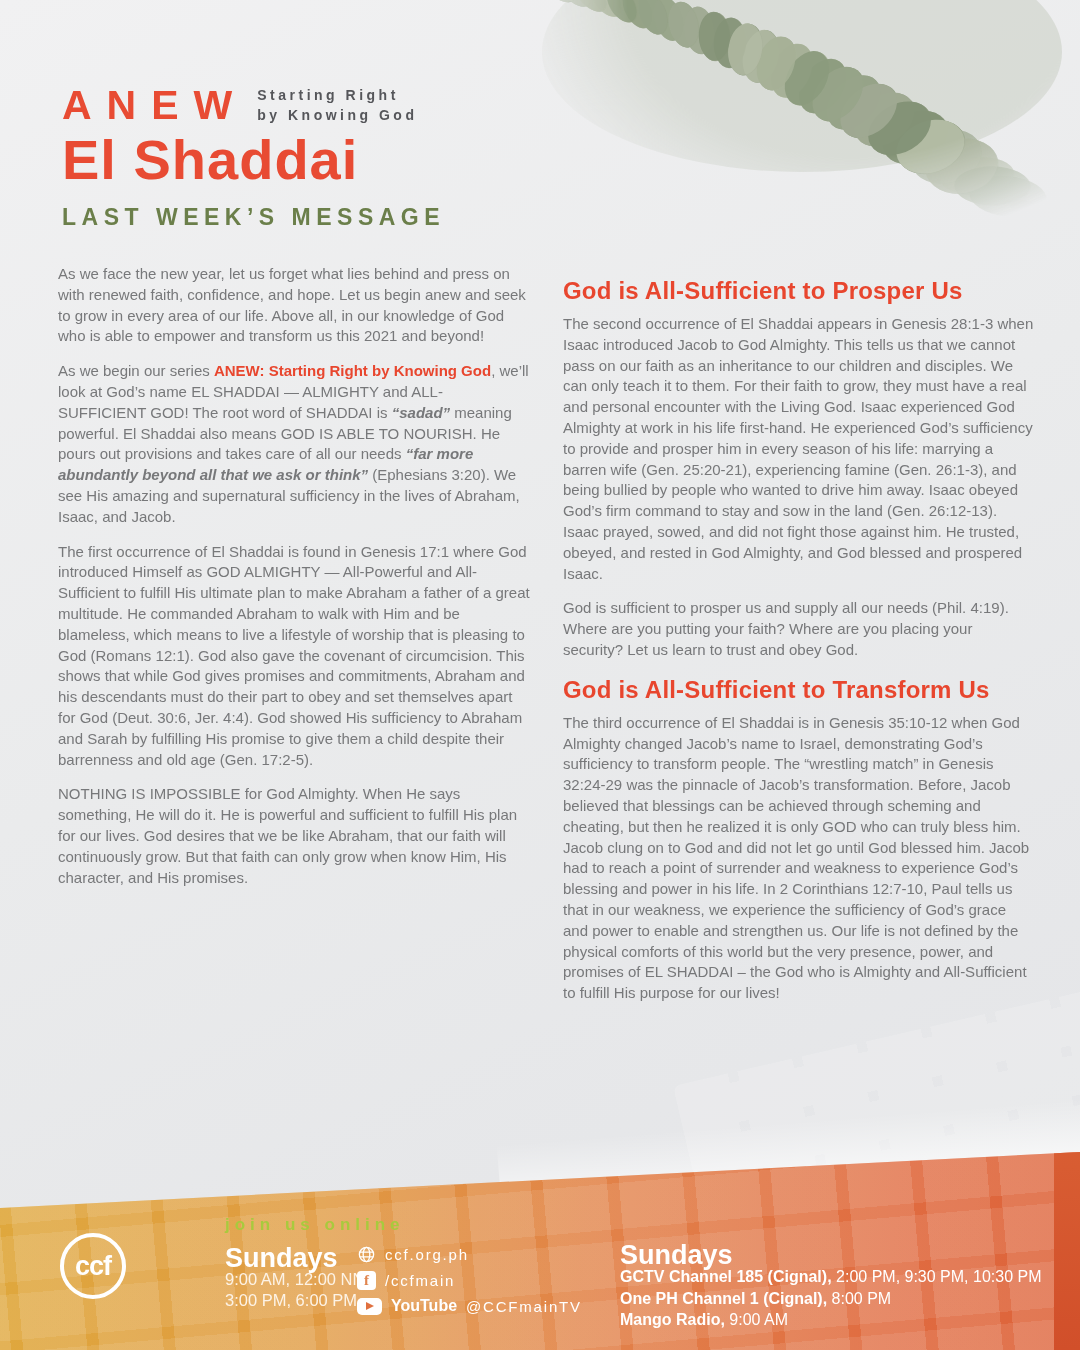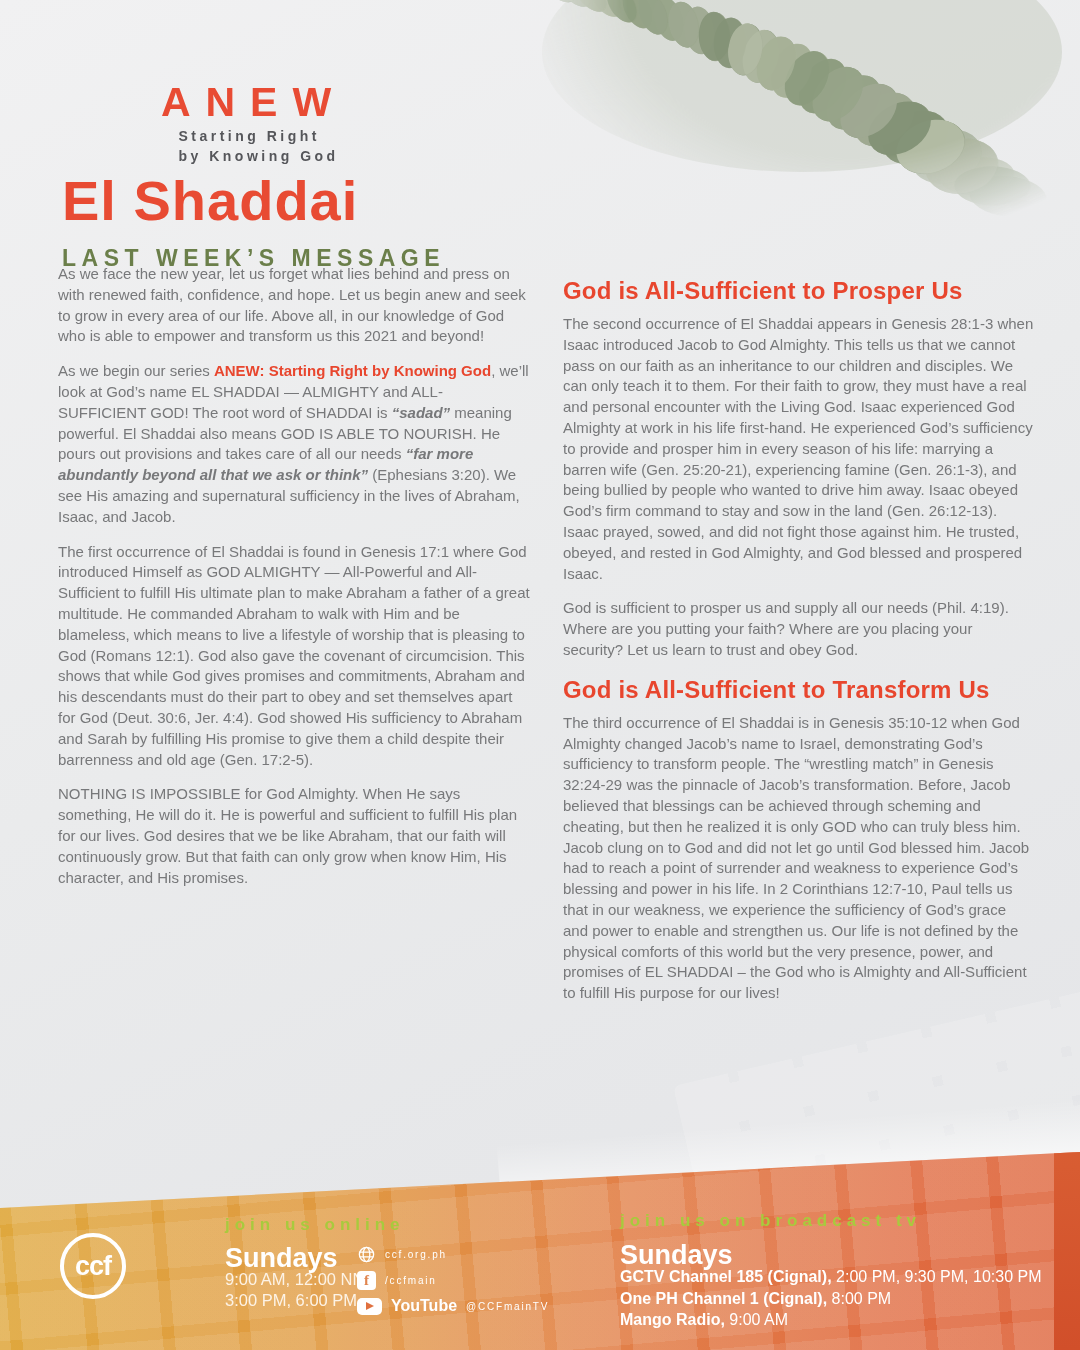--- a/index.html
+++ b/index.html
@@ -11,21 +11,21 @@
      -webkit-mask-image:radial-gradient(ellipse 430px 300px at 62% 6%,#000 52%,transparent 80%);
      mask-image:radial-gradient(ellipse 430px 300px at 62% 6%,#000 52%,transparent 80%);}
   
   .laptop-band{position:absolute;left:500px;top:1118px;width:680px;height:112px;transform:rotate(-4.5deg);
      background:linear-gradient(180deg,rgba(255,255,255,0) 0%,rgba(255,255,255,.7) 55%,rgba(204,205,210,.5) 100%);}
   .keys-hint{position:absolute;right:-40px;top:1035px;width:430px;height:200px;transform:rotate(-13deg);opacity:.16;
      background:repeating-linear-gradient(90deg,#fff 0 56px,transparent 56px 66px),
                 repeating-linear-gradient(0deg,#fff 0 40px,transparent 40px 50px);border-radius:8px;}
   
   .header{position:absolute;left:62px;top:82px;}
-  .series-row{display:flex;align-items:center;flex-direction:column;}
+  .series-row{display:flex;align-items:flex-end;}
   .series{font-size:41px;font-weight:bold;letter-spacing:15px;color:#e84b33;line-height:1;}
   .tagline{margin-left:10px;margin-top:3px;font-size:14px;font-weight:bold;letter-spacing:3.5px;
            color:#55565a;line-height:1.45;}
   .title{font-size:56px;font-weight:bold;color:#e84b33;line-height:1;margin-top:6px;letter-spacing:1px;}
   .subtitle{font-size:23px;font-weight:bold;letter-spacing:5.5px;color:#6b7f4a;margin-top:16px;}
   
   .columns{position:absolute;left:58px;top:264px;width:978px;display:flex;gap:33px;}
   .col{width:472px;}
   .col p.body{margin:0 0 14px 0;font-size:15px;line-height:20.8px;color:#77787a;}
   .col h2.sec{margin:12px 0 8px 0;font-size:24px;line-height:30px;font-weight:bold;color:#e8462e;letter-spacing:.2px;}
@@ -46,21 +46,21 @@
      letter-spacing:-1px;line-height:1;}
   .f-heading{position:absolute;font-size:17px;font-weight:bold;letter-spacing:5px;color:#a8ca3d;}
   .online-heading{left:225px;top:75px;}
   .tv-heading{left:620px;top:71px;}
   .f-day{position:absolute;font-size:27px;font-weight:bold;color:#fff;}
   .online-day{left:225px;top:103px;}
   .tv-day{left:620px;top:100px;}
   .online-times{position:absolute;left:225px;top:129px;font-size:16.5px;line-height:21px;color:#fdf3e6;}
   .links{position:absolute;left:357px;top:105px;display:flex;flex-direction:column;gap:7px;}
   .link-row{display:flex;align-items:center;gap:9px;color:#fff;}
-  .link-label{font-size:10px;letter-spacing:1.8px;}
+  .link-label{font-size:15px;letter-spacing:1.8px;}
   .fb-icon{width:19px;height:19px;background:#fff;border-radius:4px;display:flex;align-items:center;
      justify-content:center;color:#e0854f;font-weight:bold;font-size:15px;font-family:"Liberation Serif",serif;}
   .yt-icon{width:25px;height:17px;background:#fff;border-radius:5px;position:relative;}
   .yt-icon::after{content:"";position:absolute;left:9px;top:4.5px;border-left:8px solid #e0703f;
      border-top:4px solid transparent;border-bottom:4px solid transparent;}
   .yt-brand{font-size:16px;font-weight:bold;letter-spacing:0;}
   .tv-lines{position:absolute;left:620px;top:126px;font-size:16px;line-height:21.5px;color:#fff;}
 </style>
 </head>
 <body>
@@ -222,21 +222,20 @@
         <span class="fb-icon">f</span>
         <span class="link-label">/ccfmain</span>
       </div>
       <div class="link-row">
         <span class="yt-icon"></span>
         <span class="yt-brand">YouTube</span>
         <span class="link-label">@CCFmainTV</span>
       </div>
     </div>
 
-    <div class="f-heading tv-heading">join us on broadcast tv</div>
     <div class="f-day tv-day">Sundays</div>
     <div class="tv-lines" id="tv-lines">
         <div><span class="seg b">GCTV Channel 185 (Cignal),</span><span class="seg"> 2:00 PM, 9:30 PM, 10:30 PM</span></div>
         <div><span class="seg b">One PH Channel 1 (Cignal),</span><span class="seg"> 8:00 PM</span></div>
         <div><span class="seg b">Mango Radio,</span><span class="seg"> 9:00 AM</span></div>
       </div>
   </div>
 
 </div>
 

